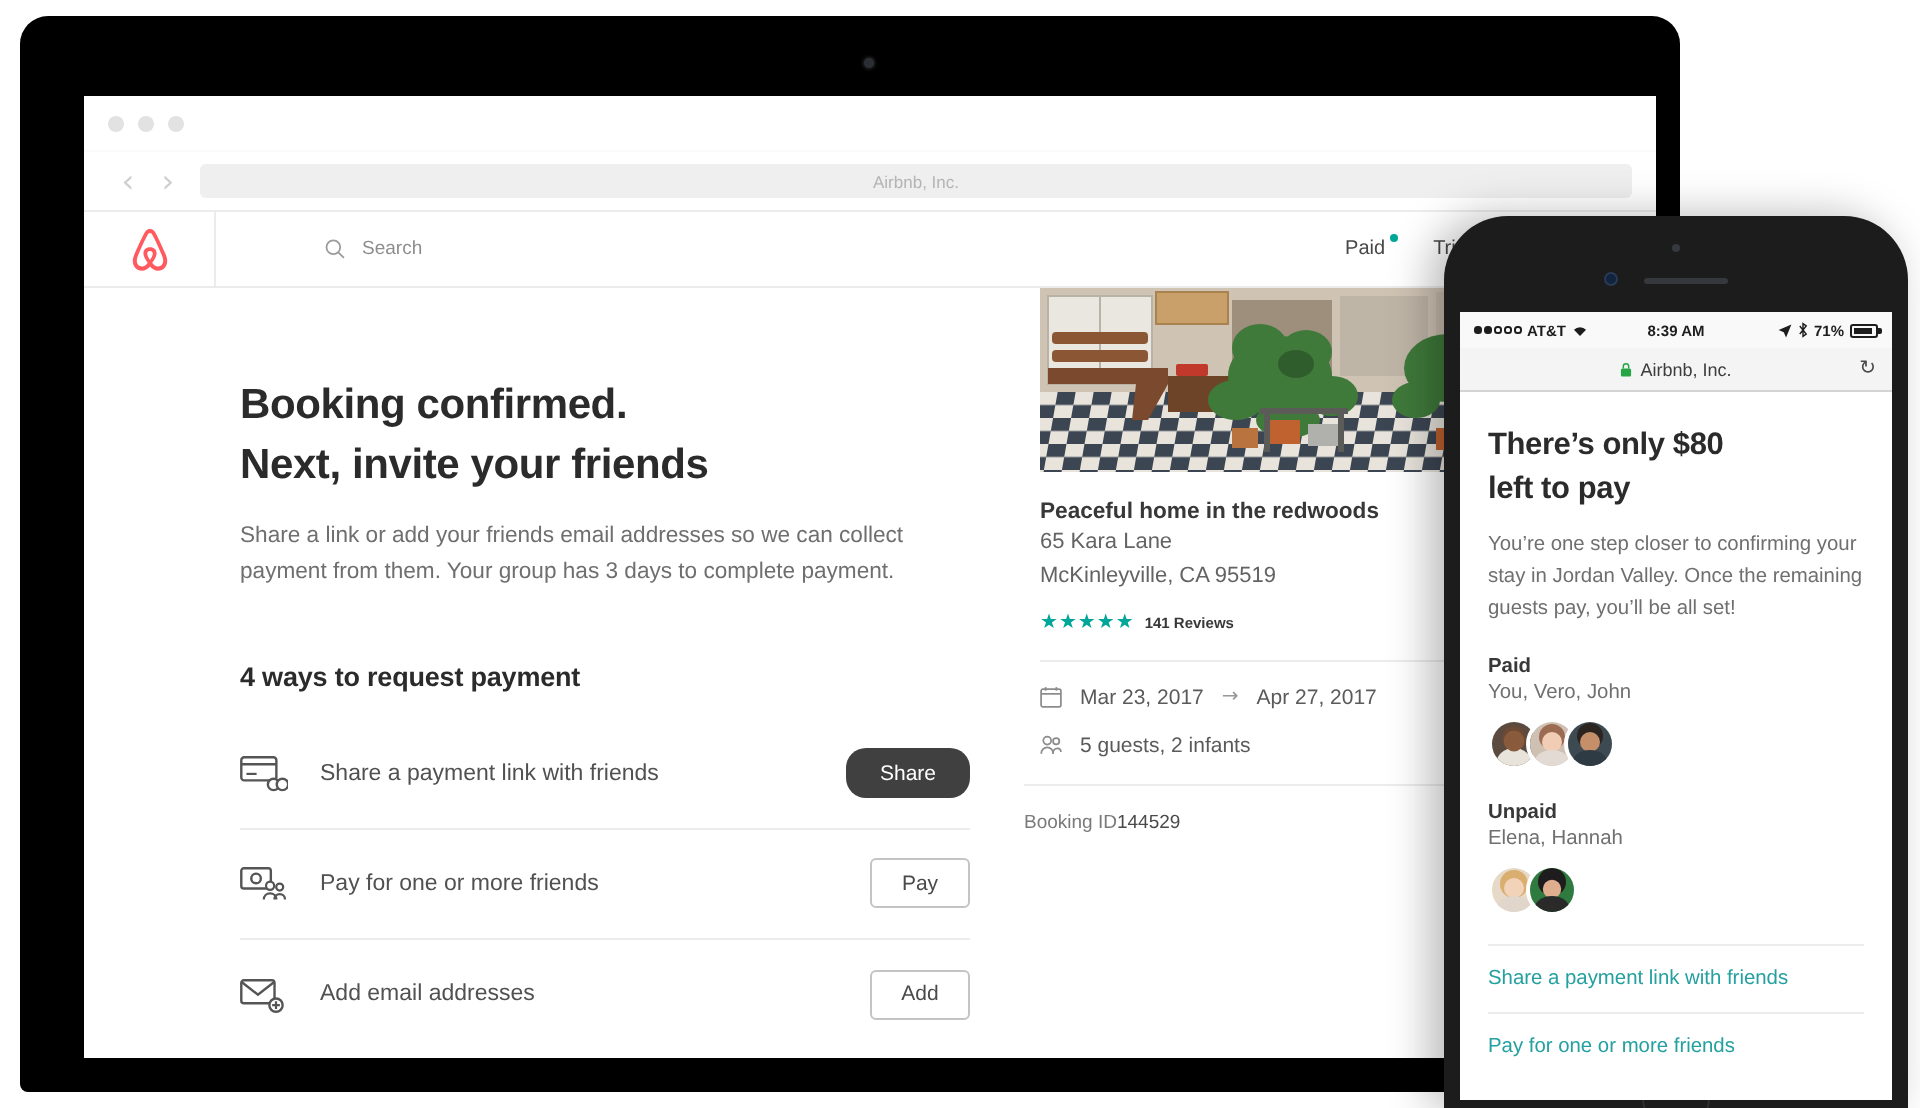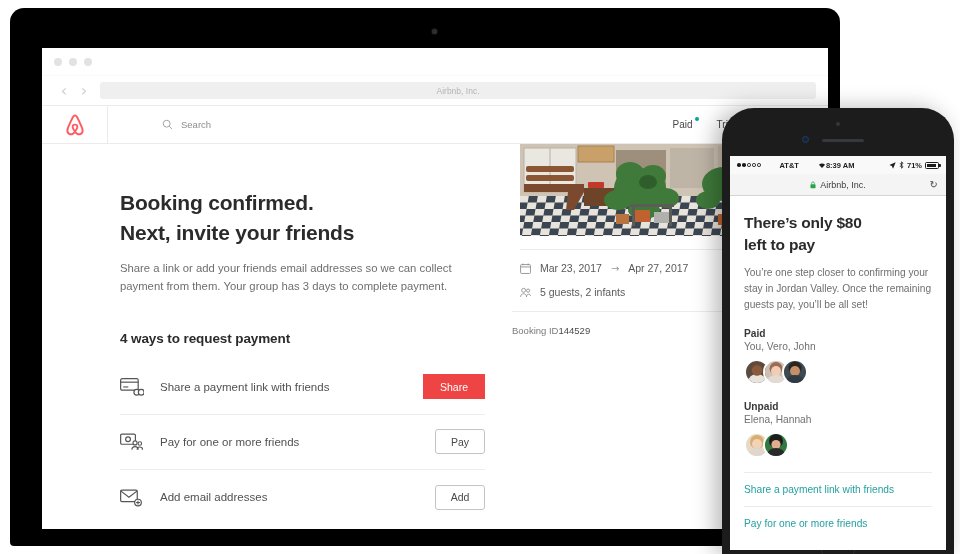--- a/index.html
+++ b/index.html
@@ -80,22 +80,22 @@
 
   .pay-list { margin-top: 14px; width: 365px; }
   .pay-row {
     display: flex; align-items: center; height: 55px;
     border-bottom: 1px solid #ededed;
   }
   .pay-row:last-child { border-bottom: none; }
   .pay-icon { width: 40px; flex-shrink: 0; display: flex; align-items: center; }
   .pay-label { flex: 1; font-size: 11.5px; color: #515151; }
   .btn-solid {
-    background: #ef4444; color: #fff; font-size: 10.5px;
-    border: none; border-radius: 0; width: 62px; height: 25px;
+    background: #404040; color: #fff; font-size: 10.5px;
+    border: none; border-radius: 10px; width: 62px; height: 25px;
     font-family: "Liberation Sans", sans-serif; cursor: pointer;
   }
   .btn-outline {
     background: #fff; color: #4a4a4a; font-size: 10.5px;
     border: 1px solid #c4c4c4; border-radius: 3px; width: 50px; height: 25px;
     font-family: "Liberation Sans", sans-serif; cursor: pointer;
   }
 
   
   .right-col { width: 316px; padding-left: 0; position: relative; }
@@ -143,21 +143,21 @@
     width: 42px; height: 3px; border-radius: 2px; background: #35383c;
   }
   .phone-screen {
     position: absolute; left: 8px; top: 48px;
     width: 216px; height: 394px; background: #fff; overflow: hidden;
   }
   .ios-status {
     height: 18px; background: #f9f9f9; display: flex; align-items: center;
     padding: 0 7px; font-size: 7.5px; color: #1d1d1d; font-weight: bold;
   }
-  .ios-left { display: flex; align-items: center; gap: 19px; flex: 1; }
+  .ios-left { display: flex; align-items: center; gap: 3px; flex: 1; }
   .ios-mid { flex: 0 0 auto; }
   .ios-right { display: flex; align-items: center; gap: 3px; flex: 1; justify-content: flex-end; }
   .sigdots { display: flex; gap: 1.5px; align-items: center; }
   .sd { width: 3.5px; height: 3.5px; border-radius: 50%; background: #1d1d1d; }
   .sd.off { background: transparent; border: 0.8px solid #1d1d1d; }
   .batt {
     width: 14px; height: 7px; border: 1px solid #1d1d1d; border-radius: 1.5px;
     position: relative; display: inline-block;
   }
   .batt::after {
@@ -350,20 +350,29 @@
               <rect x="114" y="66" width="16" height="12" fill="#c0622f"></rect>
               <rect x="134" y="68" width="15" height="11" fill="#b0b0ad"></rect>
               <rect x="96" y="70" width="13" height="10" fill="#b8733e"></rect>
               <rect x="198" y="70" width="15" height="11" fill="#c0622f"></rect>
               <rect x="110" y="60" width="44" height="3" fill="#5b5b58"></rect>
               <rect x="112" y="60" width="3" height="22" fill="#5b5b58"></rect>
               <rect x="149" y="60" width="3" height="22" fill="#5b5b58"></rect>
             </svg>
           </div>
 
+          <div class="listing-info">
+            <div class="lst-title">Peaceful home in the redwoods</div>
+            <div class="lst-addr">65 Kara Lane</div>
+            <div class="lst-addr">McKinleyville, CA 95519</div>
+            <div class="stars-row">
+              <span class="stars">★★★★★</span>
+              <span class="reviews">141 Reviews</span>
+            </div>
+          </div>
 
           <div class="hr" style="margin-left:8px"></div>
 
           <div style="margin-left:8px; width:252px;">
             <div class="detail-row">
               <svg width="11" height="11" viewBox="0 0 14 14">
                 <rect x="0.7" y="2" width="12.6" height="11.3" rx="1.2" fill="none" stroke="#8c8c8c" stroke-width="1.1"></rect>
                 <line x1="0.7" y1="5" x2="13.3" y2="5" stroke="#8c8c8c" stroke-width="1.1"></line>
                 <line x1="3.6" y1="0.7" x2="3.6" y2="3" stroke="#8c8c8c" stroke-width="1.1"></line>
                 <line x1="10.4" y1="0.7" x2="10.4" y2="3" stroke="#8c8c8c" stroke-width="1.1"></line>

